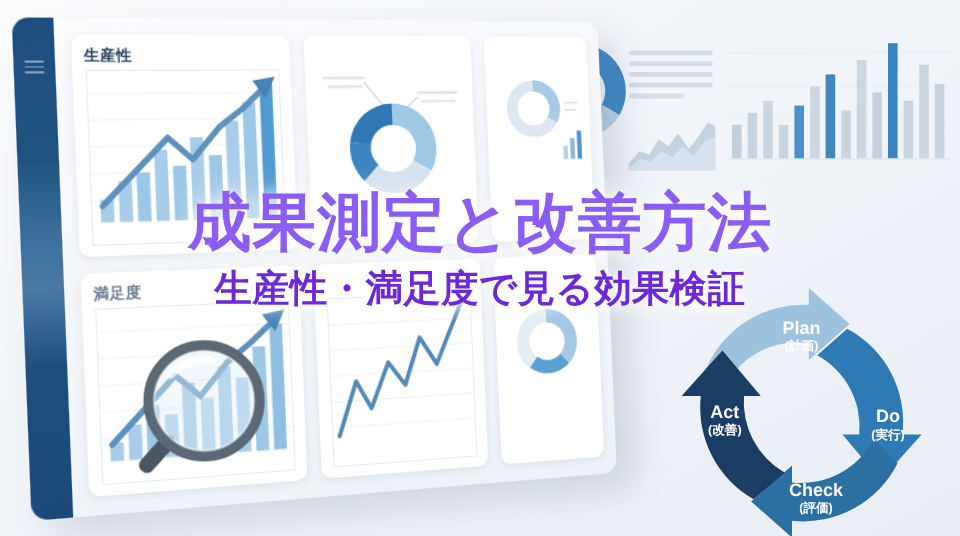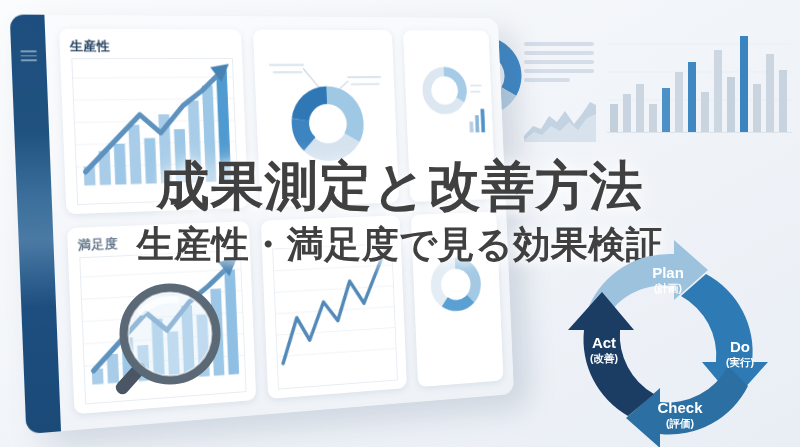--- a/index.html
+++ b/index.html
@@ -54,25 +54,25 @@
   
   .bg-donut{ position:absolute; }
   .bg-lines i{ display:block; height:4px; border-radius:2px; background:#d4dde8; margin-bottom:5px;}
 
   
   .mag{ position:absolute; left:108px; top:282px; width:132px; height:132px; pointer-events:none; }
 
   
   .title-block{ position:absolute; left:0; right:0; top:158px; text-align:center; }
   .title-main{
-    font-size:53px; font-weight:700; color:#404040; letter-spacing:1px;
+    font-size:53px; font-weight:700; color:#8b5cf6; letter-spacing:1px;
     line-height:1.05; text-shadow:0 2px 10px rgba(255,255,255,.85), 0 0 22px rgba(255,255,255,.9);
   }
   .title-sub{
-    margin-top:6px; font-size:37px; font-weight:700; color:#404040; letter-spacing:.5px;
+    margin-top:6px; font-size:31px; font-weight:700; color:#6d28d9; letter-spacing:.5px;
     text-shadow:0 2px 9px rgba(255,255,255,.9), 0 0 18px rgba(255,255,255,.95);
   }
 
   
   .pdca{ position:absolute; left:556px; top:244px; width:246px; height:200px; }
   .pdca text{ font-family:"Liberation Sans",sans-serif; fill:#fff; font-weight:700; text-anchor:middle; }
   .pl{ font-size:15px; }
   .ps{ font-size:10.5px; }
 </style>
 </head>

